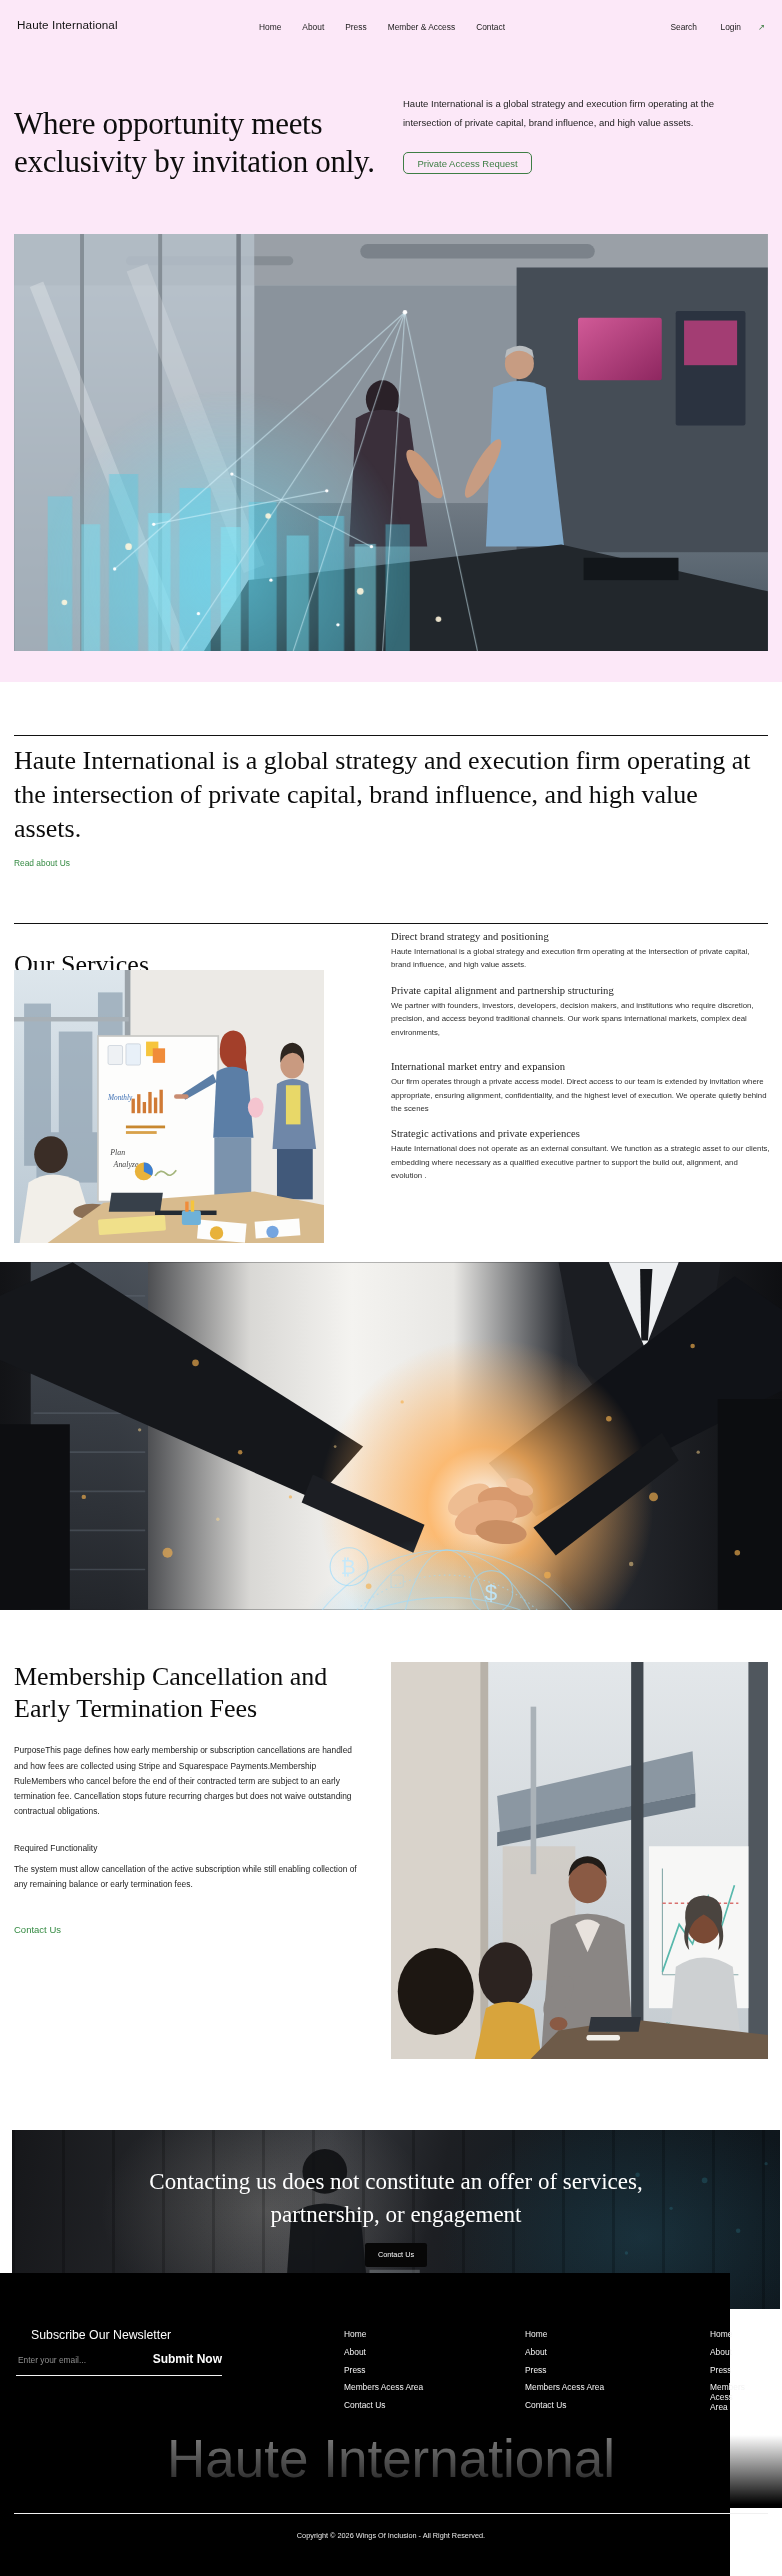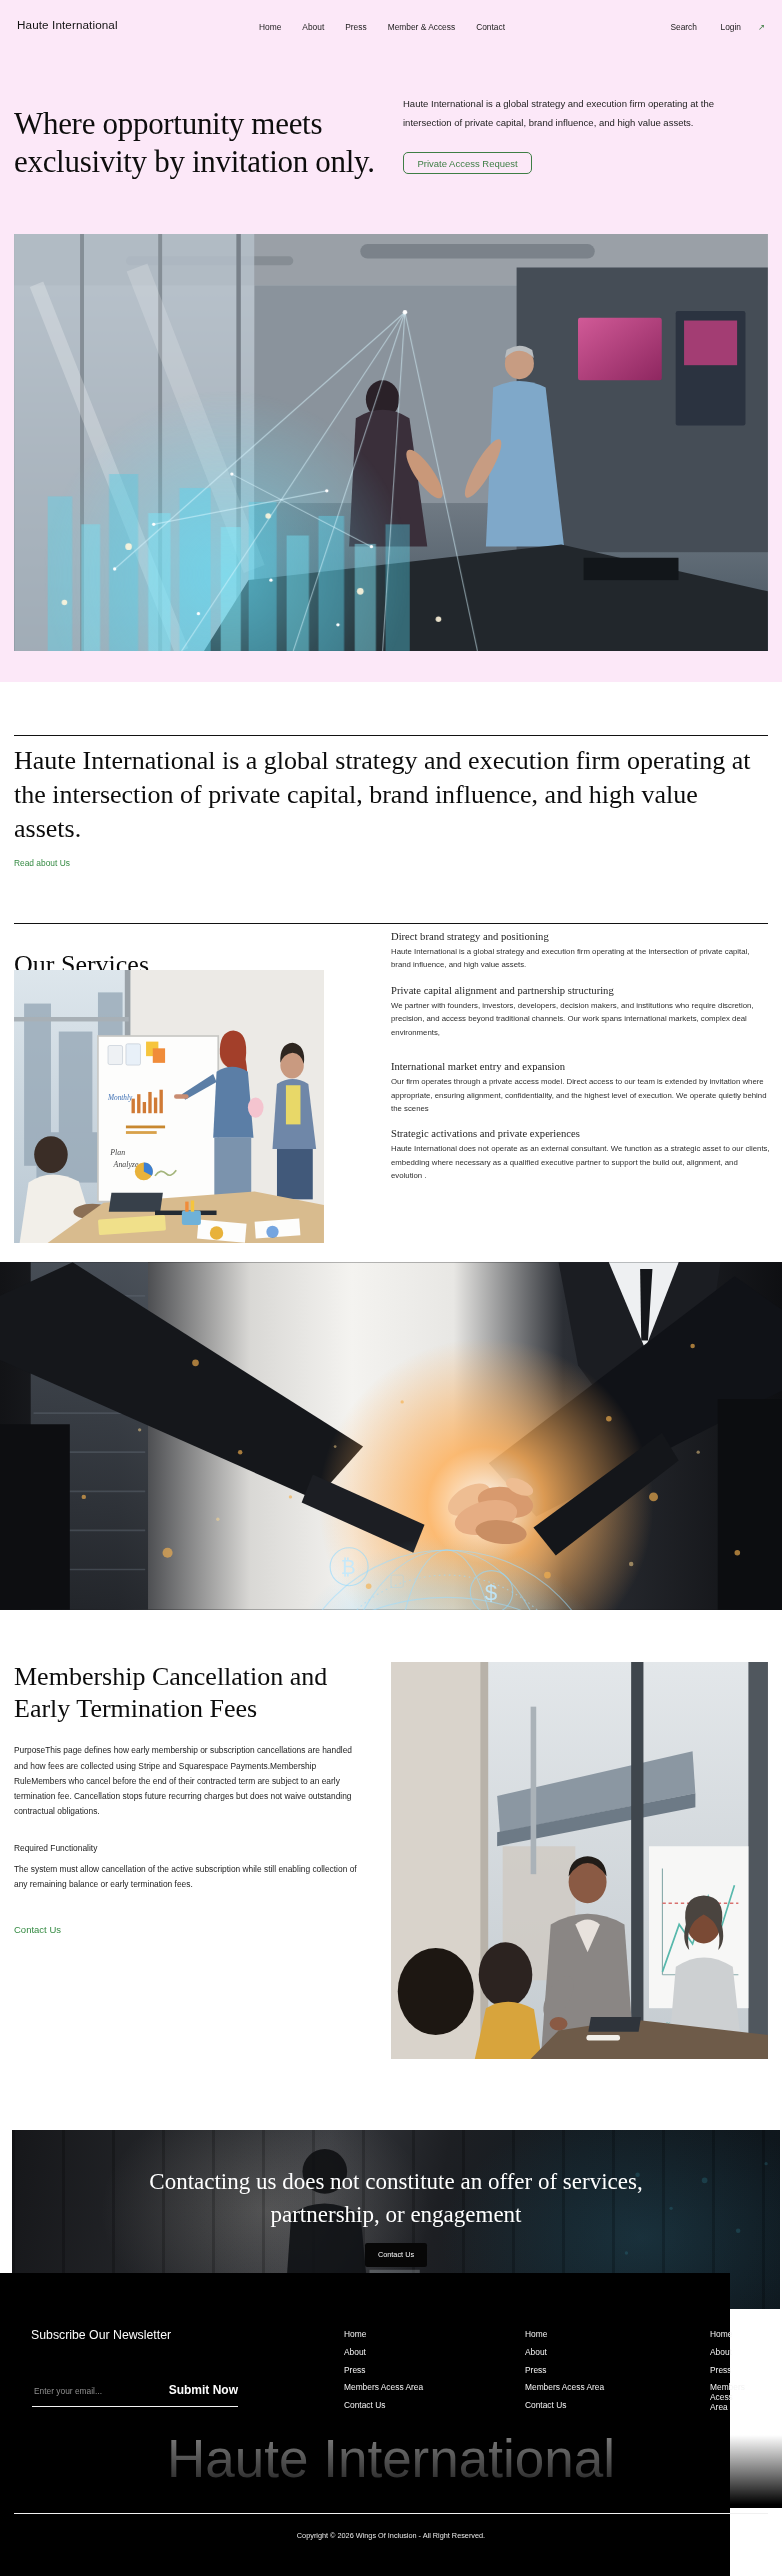--- a/index.html
+++ b/index.html
@@ -65,22 +65,22 @@
   }
   .beams{position:absolute;inset:0;background:repeating-linear-gradient(90deg,rgba(0,0,0,.35) 0 3.4px,rgba(255,255,255,0.02) 3.4px 50px);opacity:.5;}
   .contact-heading{position:relative;margin:36px auto 0 auto;max-width:564px;text-align:center;
     color:#ffffff;font-size:23px;line-height:1.42;}
   .contact-btn{position:relative;display:block;margin:11.2px auto 0 auto;background:#070707;color:#fdfdfd;
     border:none;border-radius:2.2px;padding:7.8px 13px;font-size:7.3px;font-family:inherit;cursor:pointer;}
 
   
   .site-footer{position:absolute;left:0;top:2273px;width:730px;height:303px;background:#000;color:#fff;}
   .nl-title{position:absolute;left:31px;top:55px;font-size:12.3px;font-weight:500;color:#fdfdfd;}
-  .nl-row{position:absolute;left:32px;top:79px;width:206px;display:flex;justify-content:space-between;align-items:flex-end;
-    border-bottom:0.8px solid #f2f2f2;padding-bottom:9px;margin-top:31px;}
+  .nl-row{position:absolute;left:16px;top:79px;width:206px;display:flex;justify-content:space-between;align-items:flex-end;
+    border-bottom:0.8px solid #f2f2f2;padding-bottom:9px;}
   .nl-input{background:transparent;border:none;outline:none;color:#eee;font-size:8.4px;font-family:inherit;width:123px;}
   .nl-input::placeholder{color:#8f8f8f;}
   .nl-submit{background:none;border:none;color:#fdfdfd;font-size:12px;font-weight:600;font-family:inherit;cursor:pointer;padding:0;}
   .footer-col{position:absolute;top:56px;list-style:none;margin:0;padding:0;}
   .footer-col li{margin-bottom:7.8px;font-size:8.4px;color:#f4f4f4;cursor:pointer;}
   .col-1{left:344px;} .col-2{left:525px;} .col-3{left:710px;}
   .watermark-wrap{position:absolute;left:0;top:146px;width:782px;height:89px;overflow:hidden;text-align:center;}
   .watermark{font-size:53px;font-weight:500;letter-spacing:0;color:#7d7d7d;line-height:1.5;}
   .watermark-fade{position:absolute;inset:0;background:linear-gradient(180deg,rgba(0,0,0,0) 18%,rgba(0,0,0,.55) 62%,#000 96%);}
   .footer-divider{position:absolute;left:14px;top:240px;width:754px;border-top:0.6px solid #f0f0f0;height:0;}

